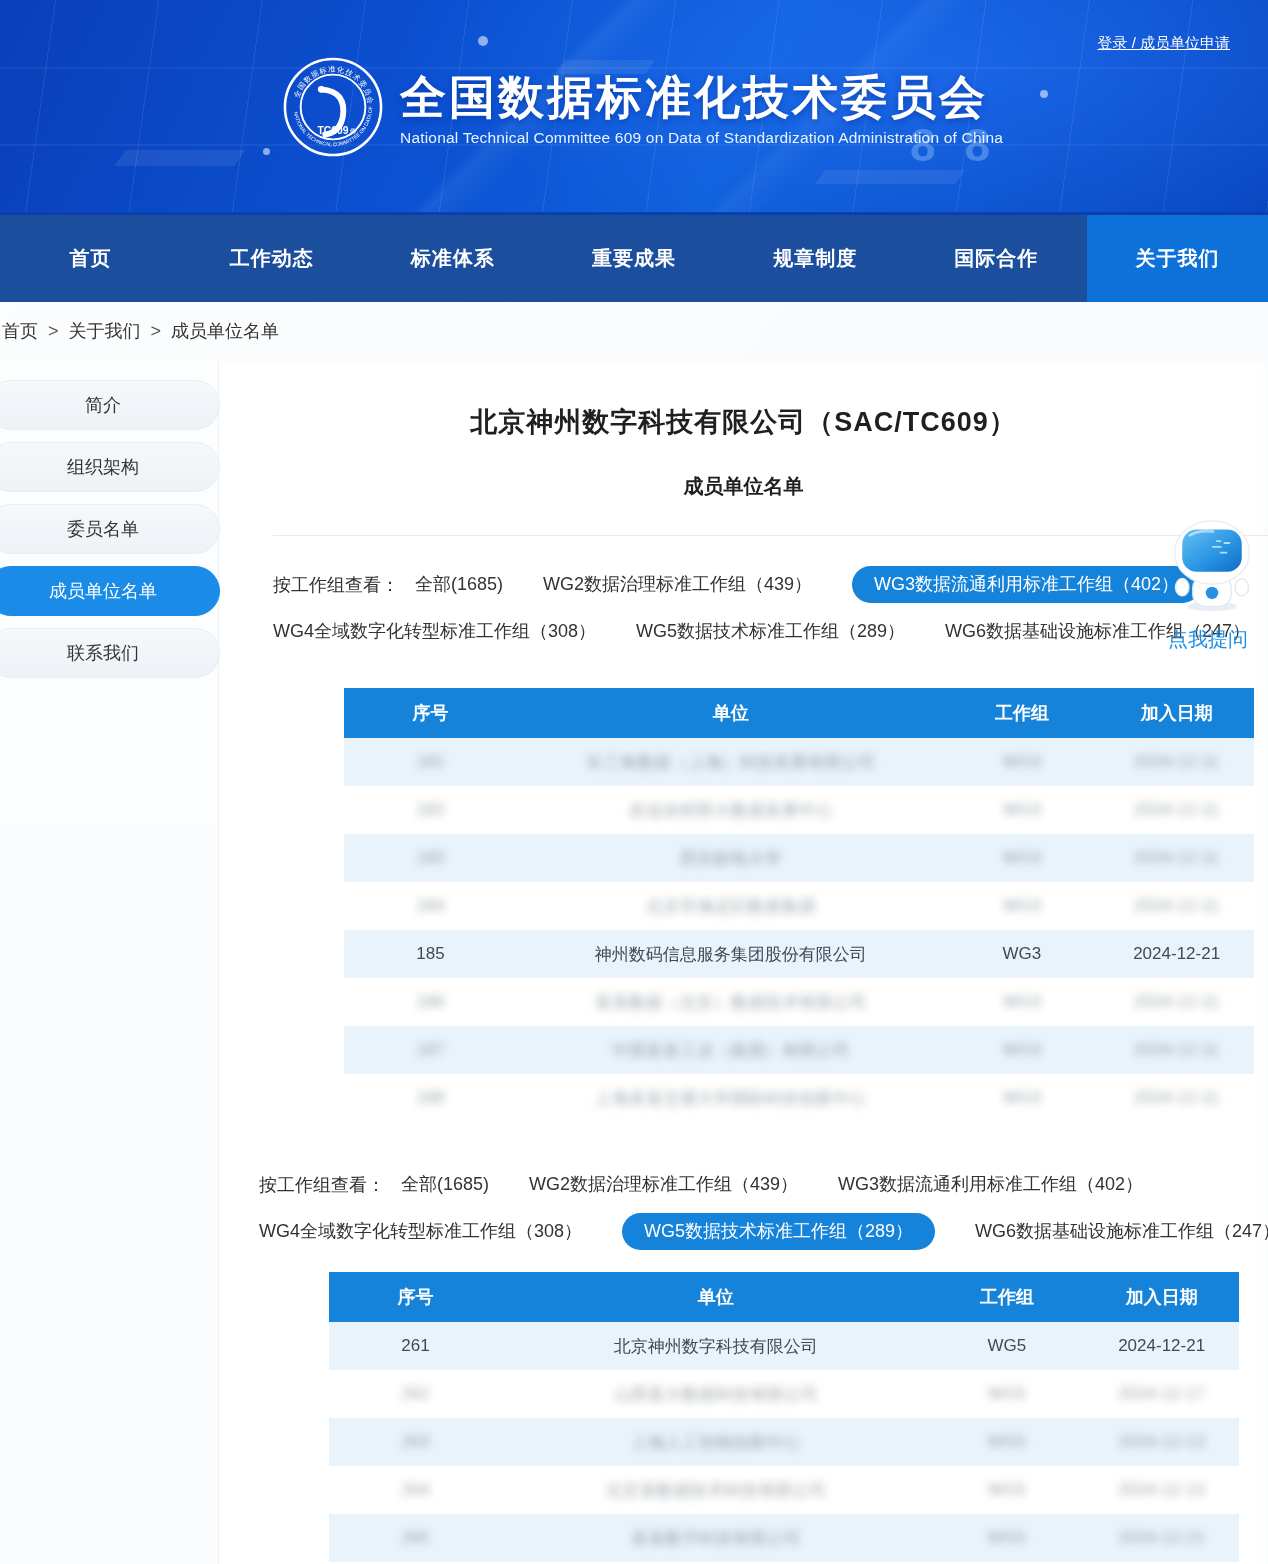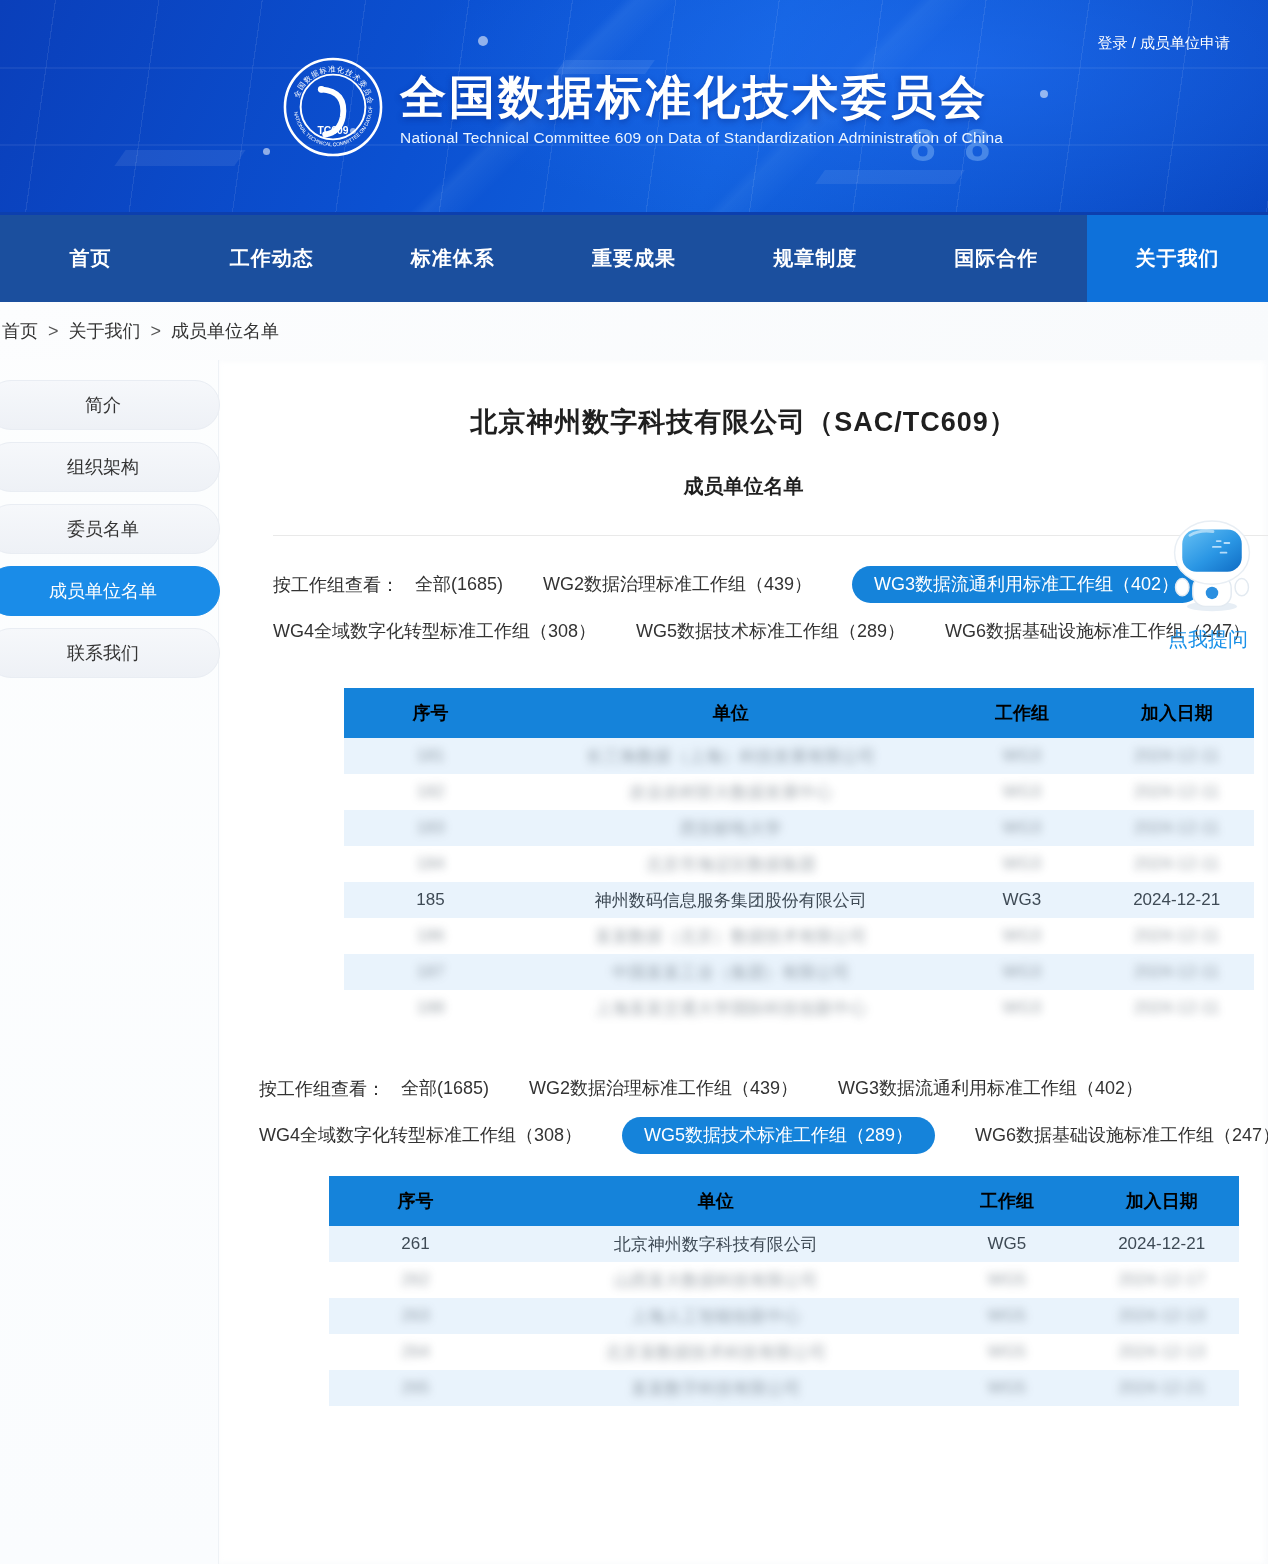--- a/index.html
+++ b/index.html
@@ -25,21 +25,21 @@
       repeating-linear-gradient(0deg, rgba(255,255,255,.35) 0 1px, transparent 1px 70px);
     transform:skewX(-8deg) scale(1.1); }
   .banner:after { content:""; position:absolute; inset:0; opacity:.18;
     background:
       linear-gradient(135deg, transparent 42%, rgba(160,210,255,.5) 43%, transparent 46%),
       linear-gradient(135deg, transparent 62%, rgba(160,210,255,.4) 63%, transparent 66%);
   }
   .deco-dot { position:absolute; background:rgba(255,255,255,.55); border-radius:50%; }
   .deco-par { position:absolute; background:rgba(255,255,255,.08); transform:skewX(-35deg); }
   .deco-num { position:absolute; color:rgba(170,215,255,.35); font-weight:bold; font-size:46px; letter-spacing:8px; }
-  .auth-links { position:absolute; top:34px; right:38px; color:#ffffff; font-size:15px; cursor:pointer; z-index:3; }
+  .auth-links { position:absolute; top:34px; right:38px; color:#ffffff; font-size:15px; cursor:pointer; z-index:3;text-decoration:underline; }
   .brand { position:absolute; left:282px; top:56px; display:flex; align-items:center; z-index:3; }
   .brand-logo { width:102px; height:102px; flex:0 0 auto; }
   .brand-text { margin-left:16px; }
   .brand-title { color:#fff; font-size:46px; font-weight:bold; letter-spacing:3px;
     text-shadow:0 2px 6px rgba(0,30,120,.45); white-space:nowrap; }
   .brand-sub { color:#eaf4ff; font-size:15.5px; letter-spacing:.2px; white-space:nowrap; }
 
   
   .nav { display:flex; height:87px; background:#1b4f9e; }
   .nav-item { flex:1 1 0; display:flex; align-items:center; justify-content:center;
@@ -74,22 +74,22 @@
   .section + .section .filter-block { margin-left:40px; margin-top:44px; }
   .filter-row { display:flex; align-items:center; flex-wrap:nowrap; margin-bottom:10px; }
   .filter-label { margin-right:16px; white-space:nowrap; }
   .filter-option { margin-right:40px; height:37px; line-height:37px; white-space:nowrap; cursor:pointer; }
   .filter-option.active { background:#1583da; color:#fff; border-radius:19px; padding:0 22px; }
 
   
   .data-table { border-collapse:collapse; width:910px; font-size:17px; table-layout:fixed; }
   .section:first-child .data-table { margin:38px 0 0 125px; }
   .section + .section .data-table { margin:22px 0 0 110px; }
-  .data-table th { background:#1583da; color:#000000; font-weight:600; height:50px; font-size:18px; }
-  .data-table td { height:36px; text-align:center; color:#4d5a66; }
+  .data-table th { background:#1583da; color:#ffffff; font-weight:600; height:50px; font-size:18px; }
+  .data-table td { height:48px; text-align:center; color:#4d5a66; }
   .data-table tr.alt td { background:#e9f3fc; }
   .data-table tr.clear td { color:#3e4a55; }
   .blur-text { filter:blur(4px); opacity:.55; }
 
   
   .assistant { position:absolute; right:4px; top:520px; width:96px; cursor:pointer; z-index:5; }
   .assistant-label { margin-top:6px; color:#1890e8; font-size:20px; white-space:nowrap; }
 </style>
 </head>
 <body>

